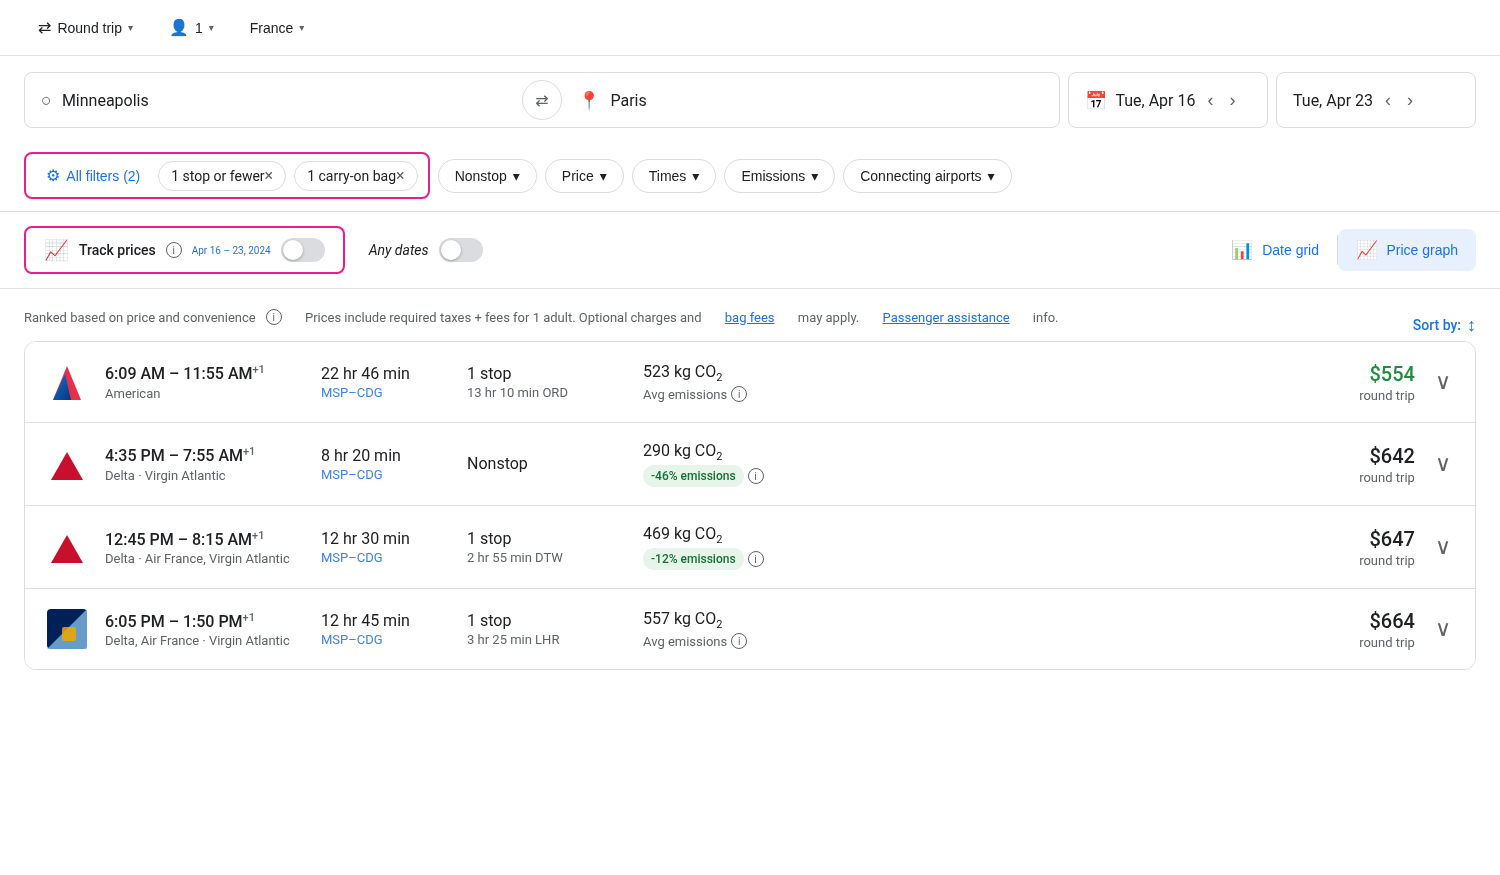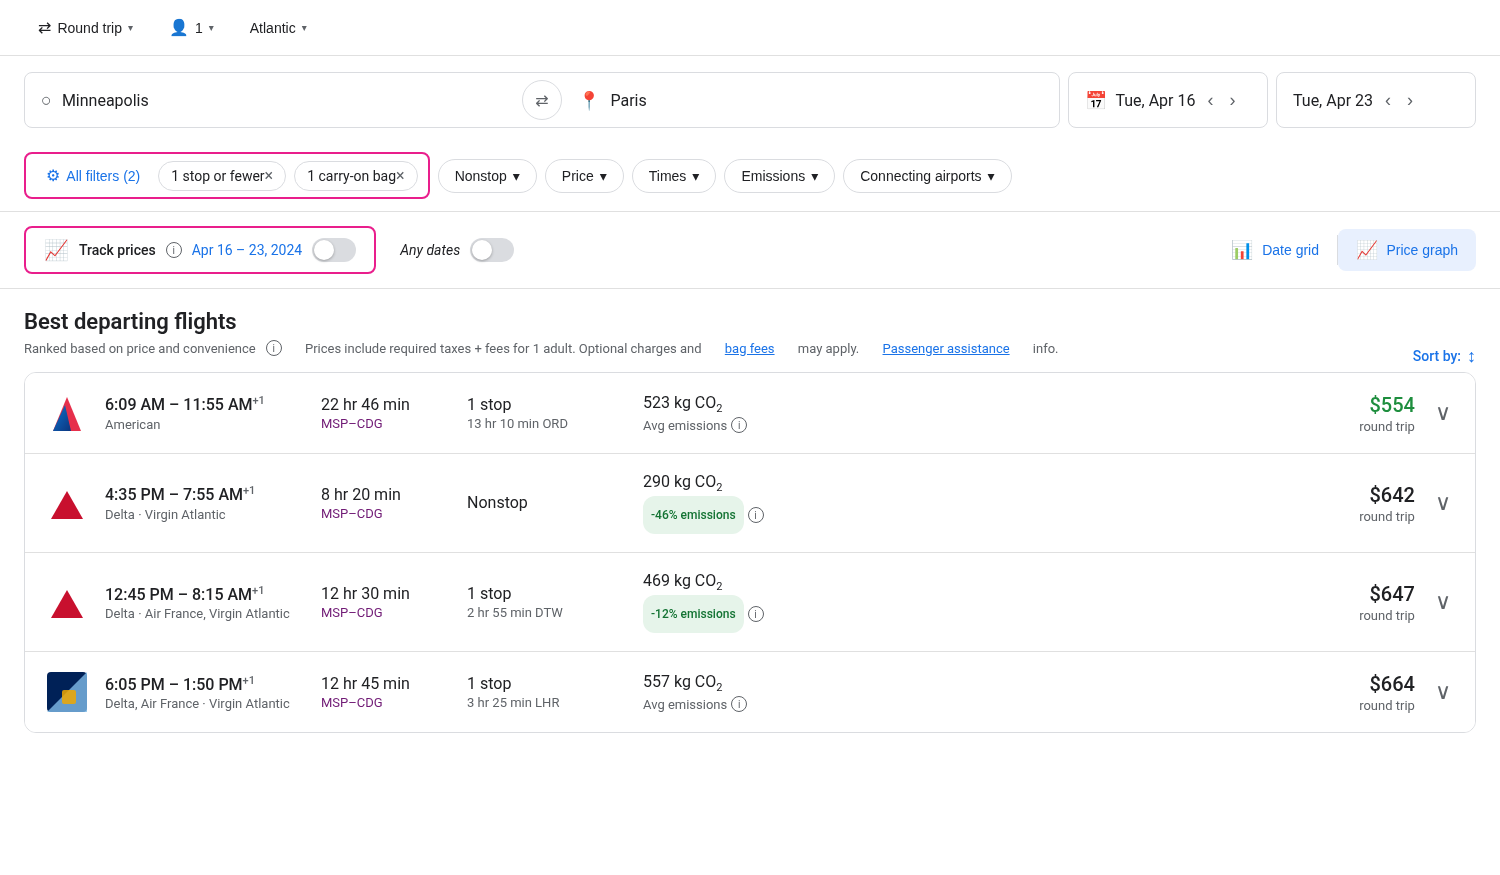--- a/index.html
+++ b/index.html
@@ -173,21 +173,21 @@
       align-items: center;
       gap: 10px;
       border: 2px solid #e91e8c;
       border-radius: 8px;
       padding: 10px 18px;
       margin-right: 24px;
     }
     .track-prices-icon { font-size: 20px; color: #1a73e8; }
     .track-prices-label { font-size: 14px; color: #202124; font-weight: 500; }
     .track-prices-info { color: #5f6368; font-size: 14px; cursor: pointer; }
-    .track-prices-dates { font-size: 14px; color: #1a73e8; }
+    .track-prices-dates { font-size: 10px; color: #1a73e8; }
     .toggle {
       position: relative;
       width: 44px;
       height: 24px;
       background: #dadce0;
       border-radius: 12px;
       cursor: pointer;
       flex-shrink: 0;
     }
     .toggle.off .toggle-knob {
@@ -328,21 +328,21 @@
 
     .flight-duration-col {
       min-width: 130px;
     }
     .flight-duration {
       font-size: 16px;
       color: #202124;
     }
     .flight-route {
       font-size: 13px;
-      color: #701a75;
+      color: #3b82f6;
       margin-top: 2px;
     }
 
     .flight-stops-col {
       min-width: 160px;
     }
     .flight-stops {
       font-size: 16px;
       color: #202124;
     }
@@ -366,21 +366,21 @@
       margin-top: 2px;
       display: flex;
       align-items: center;
       gap: 4px;
     }
     .emissions-badge {
       display: inline-block;
       background: #e6f4ea;
       color: #137333;
       font-size: 12px;
-      padding: 12px 8px;
+      padding: 4px 8px;
       border-radius: 12px;
       font-weight: 500;
     }
 
     .flight-price-col {
       margin-left: auto;
       text-align: right;
       min-width: 120px;
     }
     .flight-price {
@@ -423,21 +423,21 @@
     <span style="font-size:16px;">⇄</span>
     <span>Round trip</span>
     <span class="chevron-icon">▾</span>
   </button>
   <button class="top-bar-btn">
     <span style="font-size:16px;">👤</span>
     <span>1</span>
     <span class="chevron-icon">▾</span>
   </button>
   <button class="top-bar-btn">
-    <span>Atlantic</span>
+    <span>France</span>
     <span class="chevron-icon">▾</span>
   </button>
 </div>
 
 <div class="search-section">
   <div class="search-row">
 
     <div class="search-box">
       <div class="search-field">
         <span class="search-field-icon">○</span>
@@ -528,21 +528,20 @@
     </button>
     <div class="grid-divider"></div>
     <button class="grid-graph-btn active">
       <span style="font-size:18px;">📈</span>
       <span>Price graph</span>
     </button>
   </div>
 </div>
 
 <div class="results-section">
-  <h2 class="results-title">Best departing flights</h2>
   <div class="subtitle-row">
     <span class="results-subtitle">
       <span>Ranked based on price and convenience</span>
       <span class="info-circle">i</span>
       &nbsp;
       <span>Prices include required taxes + fees for 1 adult. Optional charges and</span>&nbsp;<a>bag fees</a>&nbsp;<span>may apply.</span>&nbsp;<a>Passenger assistance</a>&nbsp;<span>info.</span>
     </span>
     <span class="sort-by">
       <span>Sort by:</span>
       <span class="sort-icon">↕</span>

